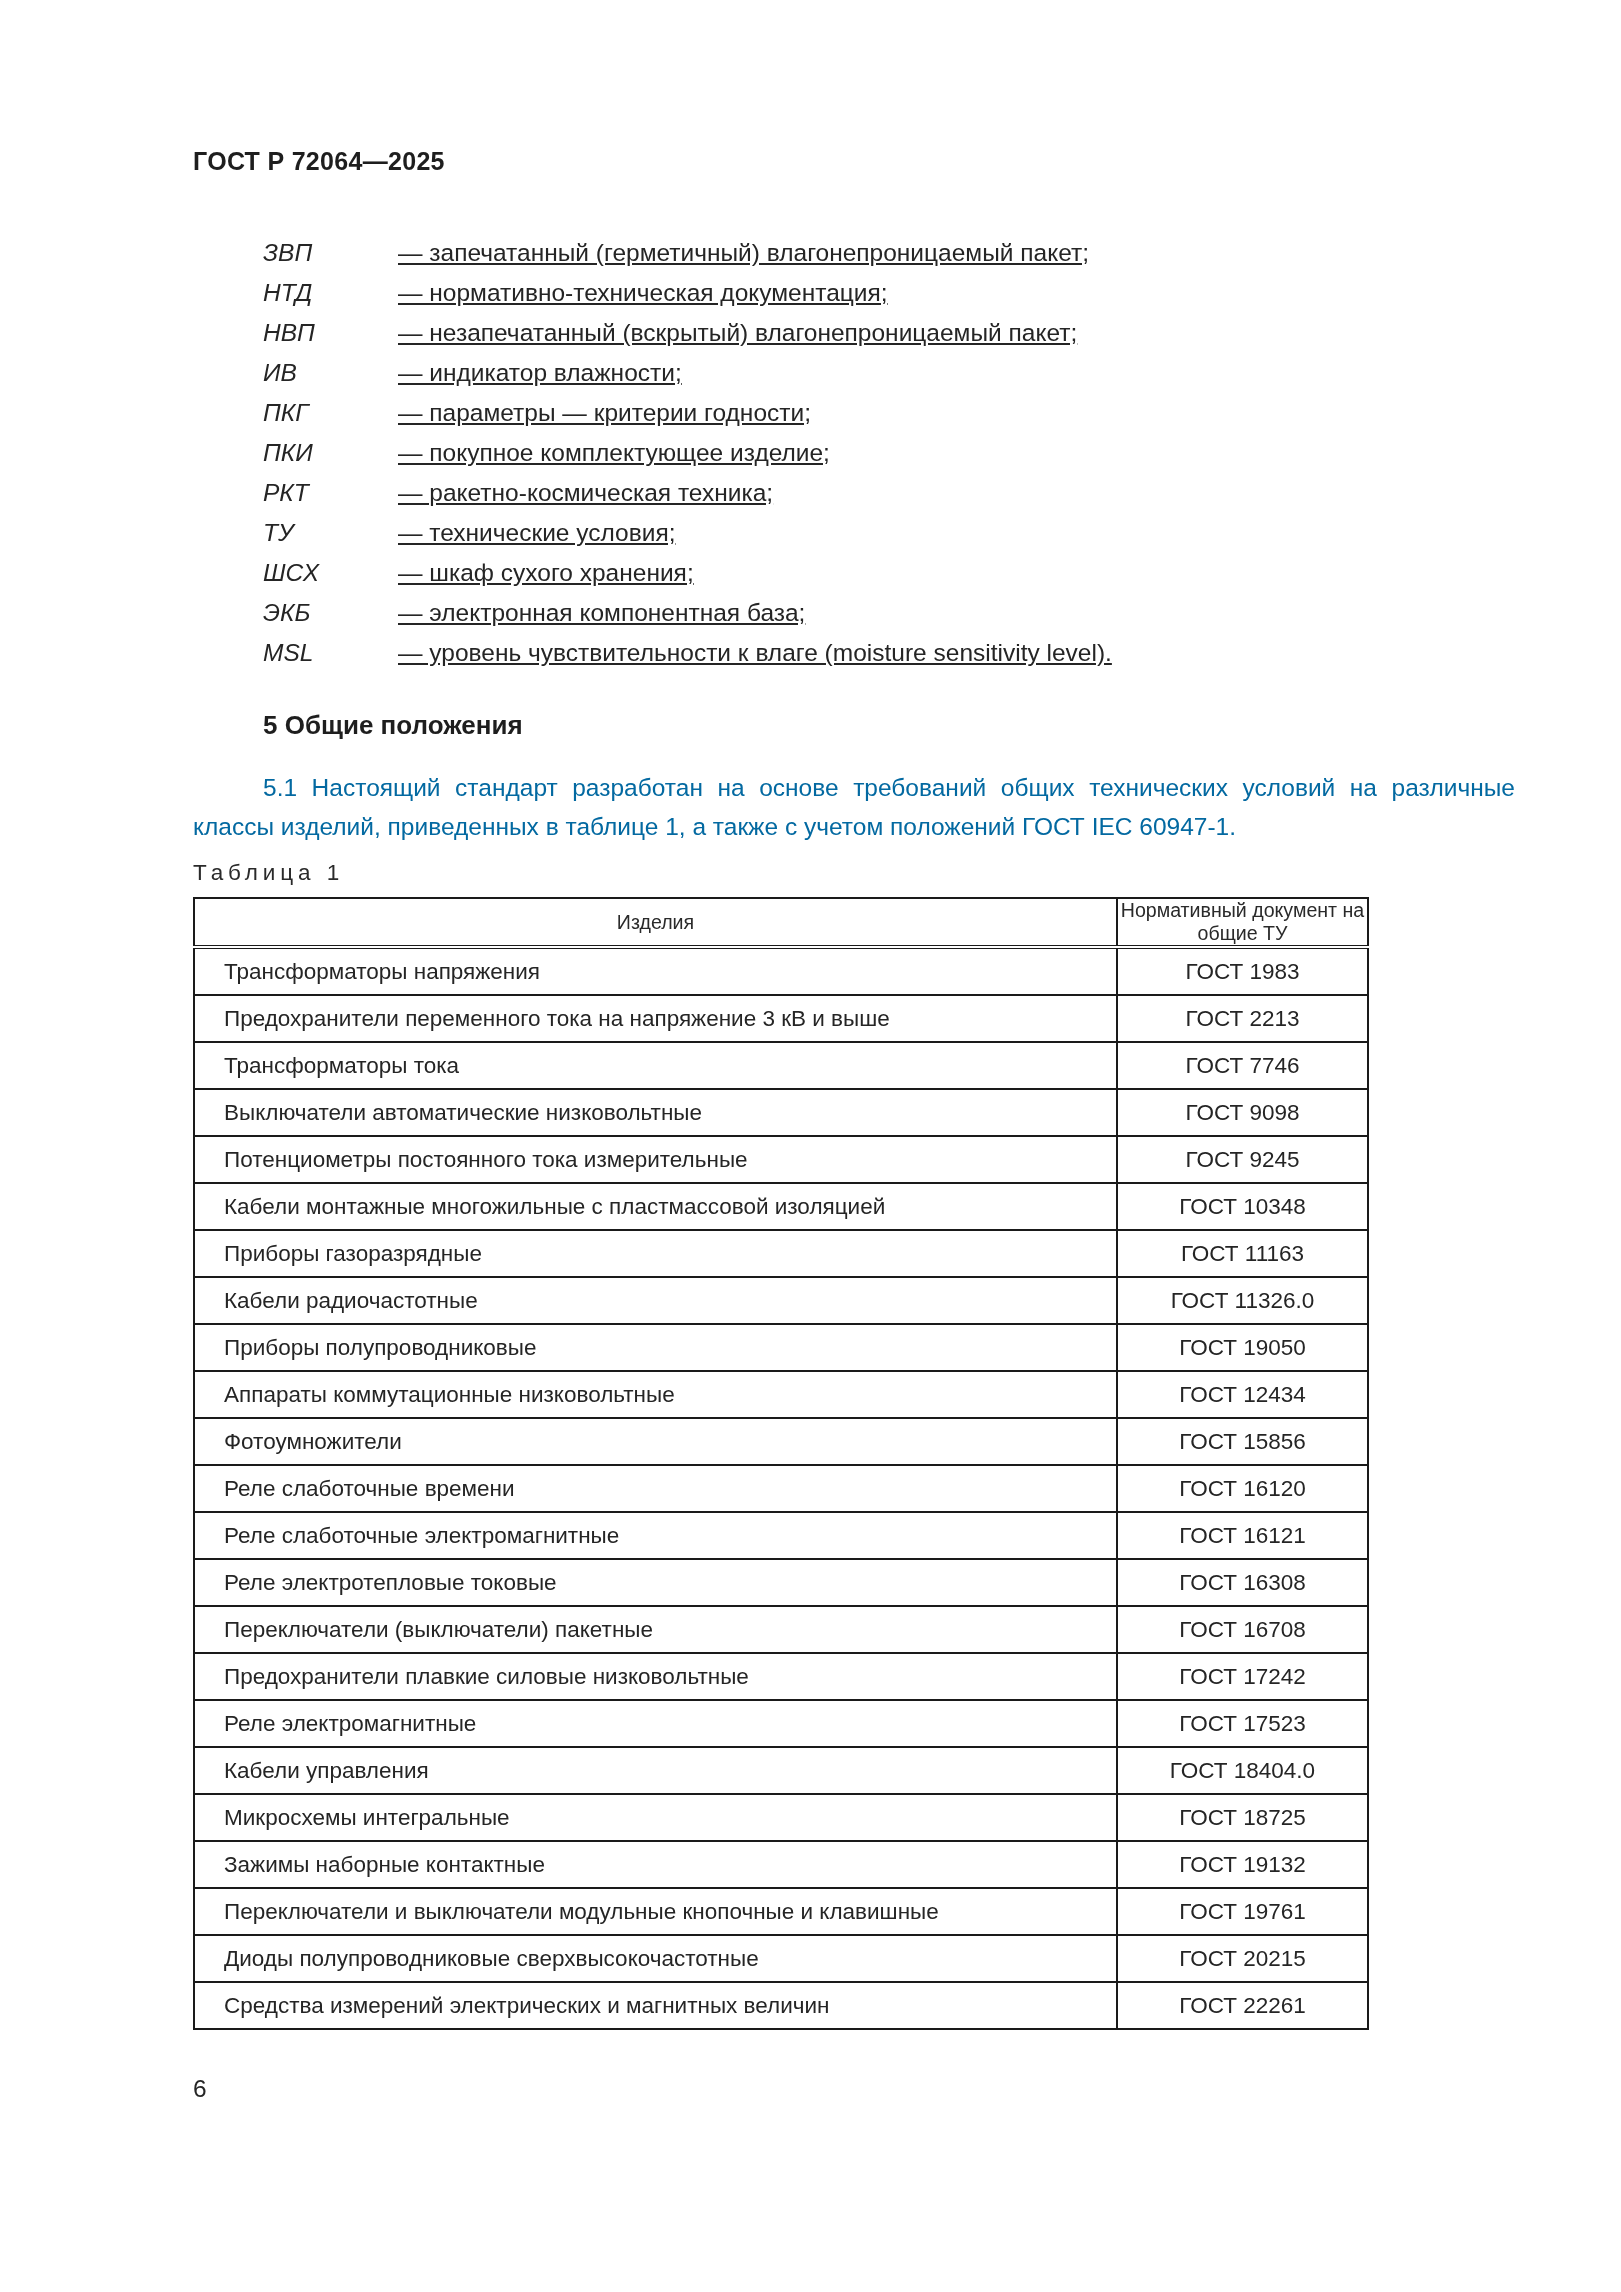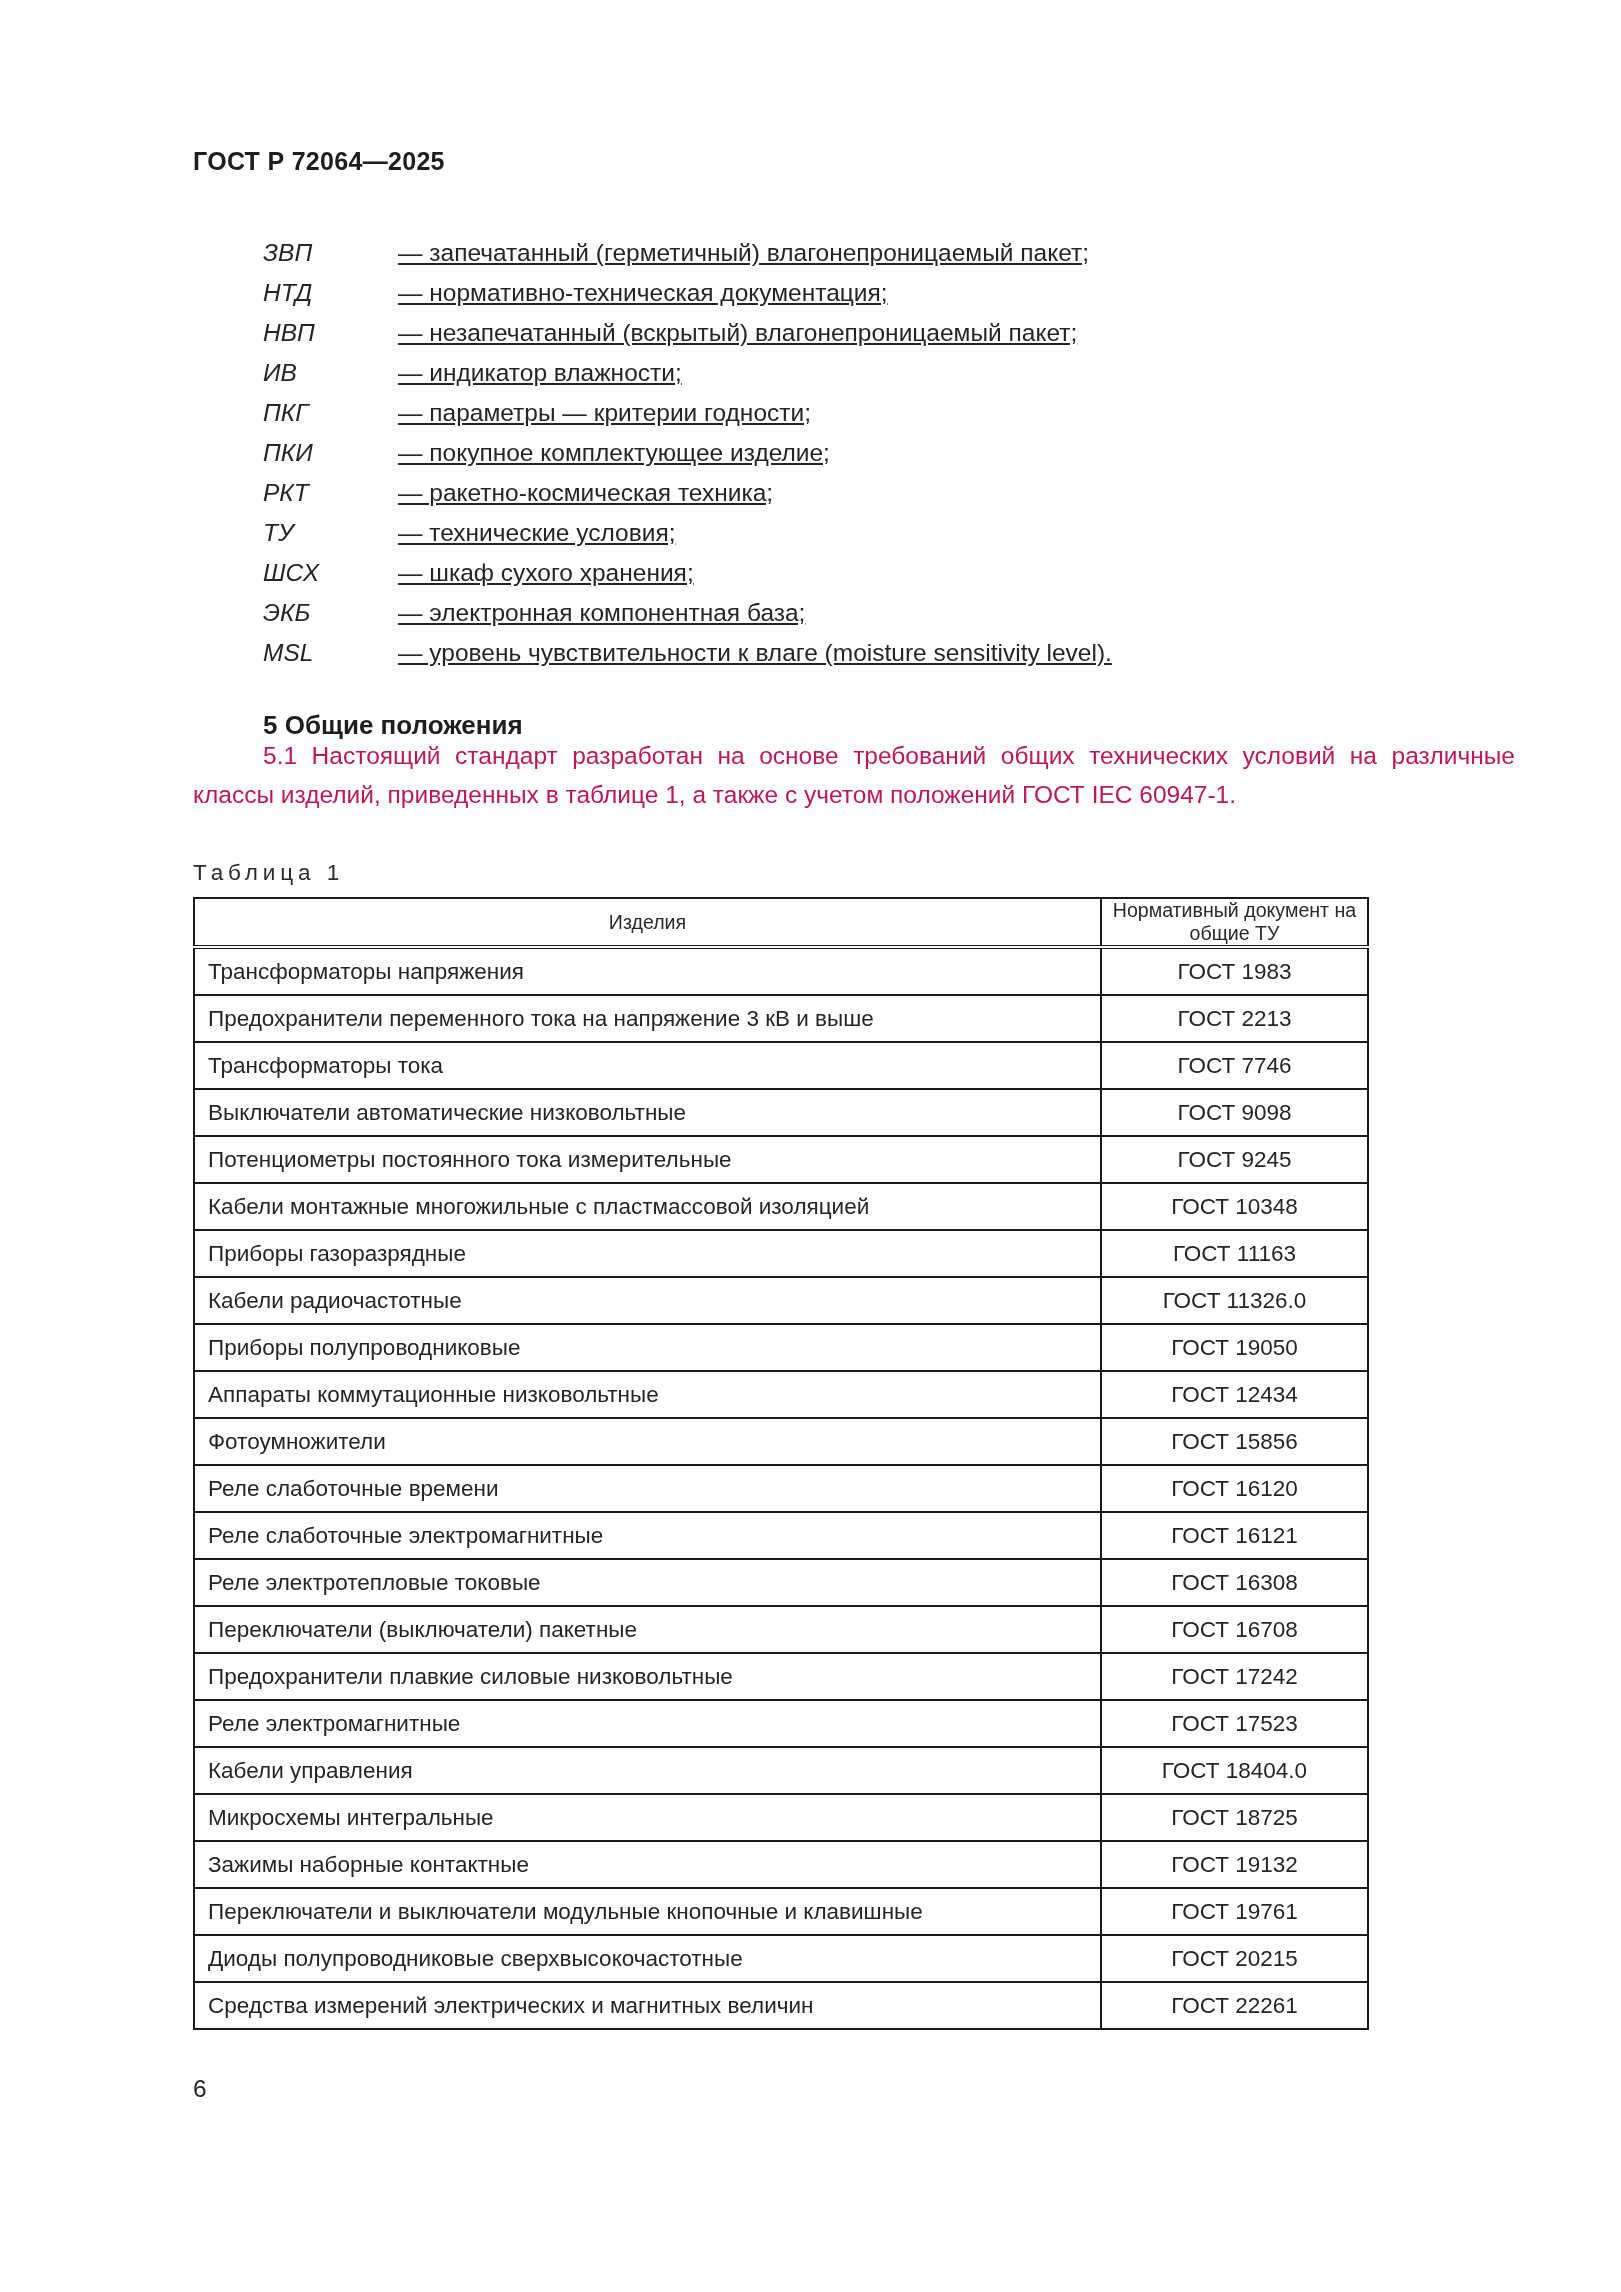--- a/index.html
+++ b/index.html
@@ -4,30 +4,30 @@
 <style>
   html, body { margin: 0; padding: 0; background: #ffffff; }
   body { width: 1621px; height: 2293px; position: relative; overflow: hidden;
          font-family: "Liberation Sans", sans-serif; color: #222222; }
   .doc-header { position: absolute; left: 193px; top: 147px; font-weight: bold; font-size: 25px; letter-spacing: 0.3px; color: #1e1e1e; }
   .abbr-list { position: absolute; left: 263px; top: 233px; width: 1274px; }
   .abbr-row { display: flex; height: 40px; align-items: center; font-size: 24.5px; color: #252525; }
   .abbr-term { width: 135px; flex: none; font-style: italic; }
   .abbr-def { flex: 1; text-decoration: underline; }
   .section-heading { position: absolute; left: 263px; top: 710px; font-size: 26px; font-weight: bold; color: #1e1e1e; }
-  .para { position: absolute; left: 193px; top: 736px; width: 1322px; font-size: 24.5px; line-height: 39px; color: #be185d; text-align: justify; }
+  .para { position: absolute; left: 193px; top: 768px; width: 1322px; font-size: 24.5px; line-height: 39px; color: #0369a1; text-align: justify; }
   .para .indent { display: inline-block; width: 70px; }
   .table-caption { position: absolute; left: 193px; top: 860px; font-size: 22.5px; letter-spacing: 4.9px; color: #2a2a2a; }
   .gost-table { position: absolute; left: 193px; top: 897px; width: 1176px; border-collapse: collapse; border: 2.9px solid #1a1a1a; }
   .gost-table th, .gost-table td { border-left: 2px solid #1a1a1a; border-right: 2px solid #1a1a1a; padding: 0; font-weight: normal; }
   .gost-table th { height: 45px; font-size: 19.6px; color: #2a2a2a; text-align: center; border-bottom: 4.9px double #1a1a1a; }
   .gost-table td { height: 45px; font-size: 22.5px; color: #252525; border-top: 2.9px solid #1a1a1a; }
   .gost-table tbody tr:first-child td { border-top: none; }
   .col-item { width: 892px; text-align: left; }
-  .gost-table td.col-item { padding-left: 13px; }
+  .gost-table td.col-item { padding-left: 29px; }
   .col-doc { text-align: center; }
   .page-number { position: absolute; left: 193px; top: 2075px; font-size: 24.5px; color: #252525; }
 </style>
 </head>
 <body>
 
 <div class="doc-header">ГОСТ Р 72064—2025</div>
 
 <div class="abbr-list">
   <div class="abbr-row">

